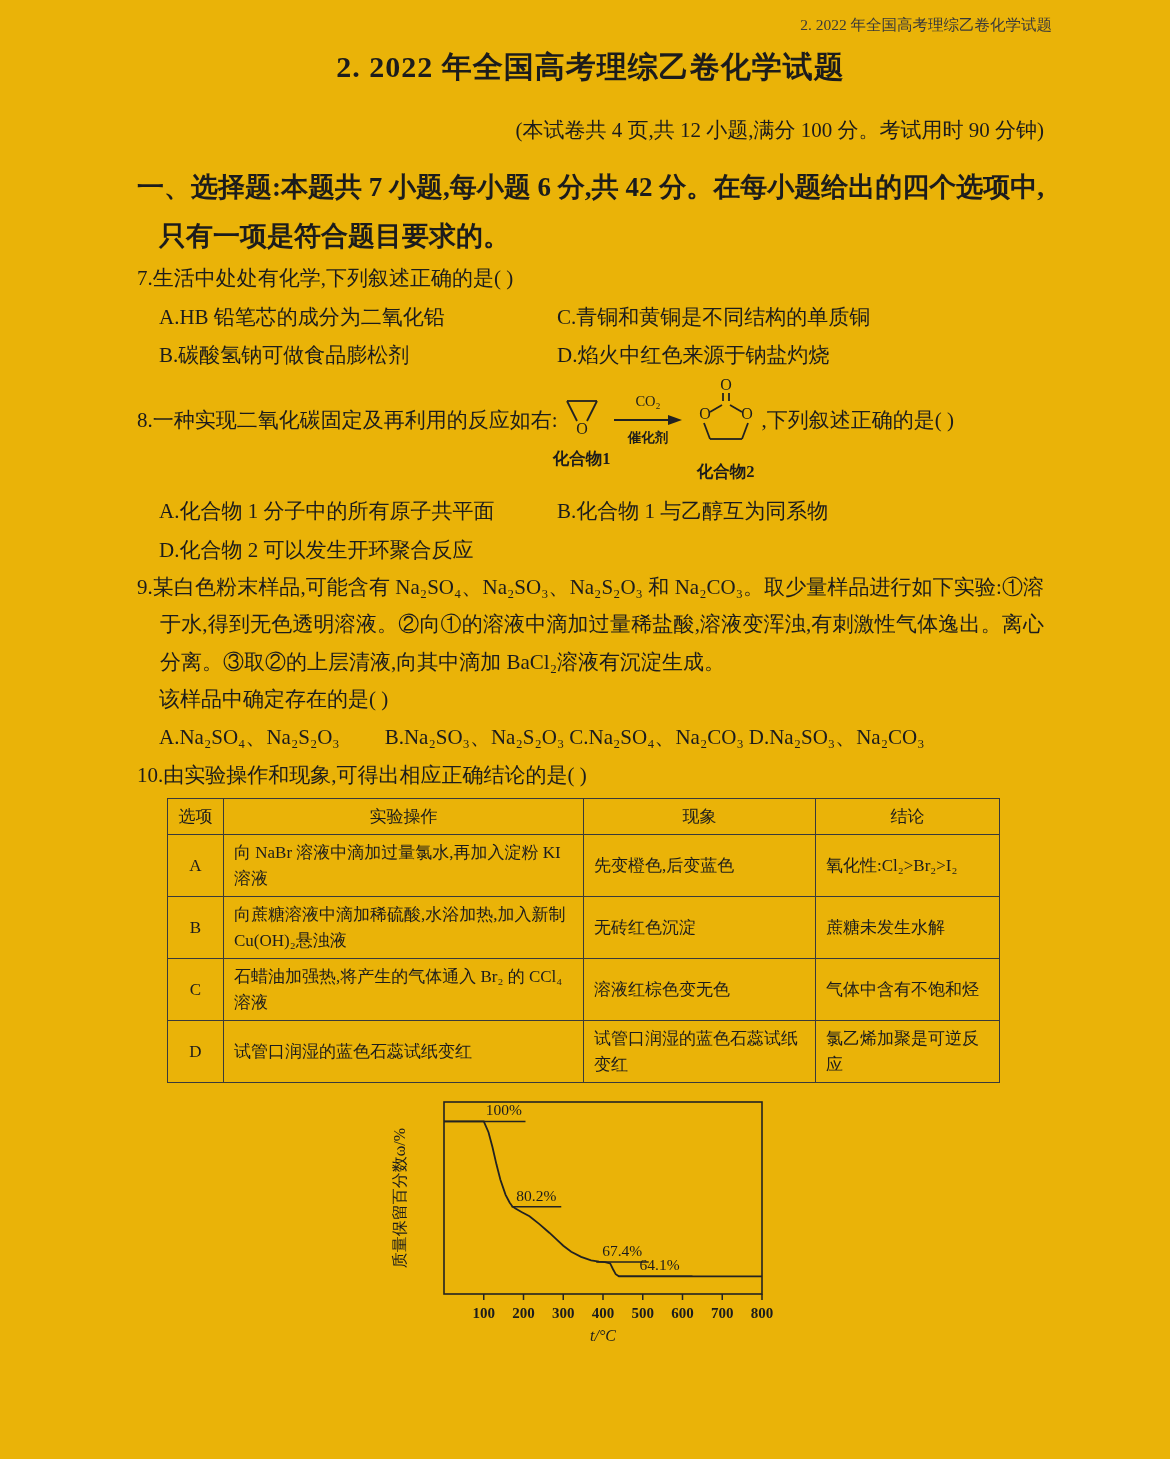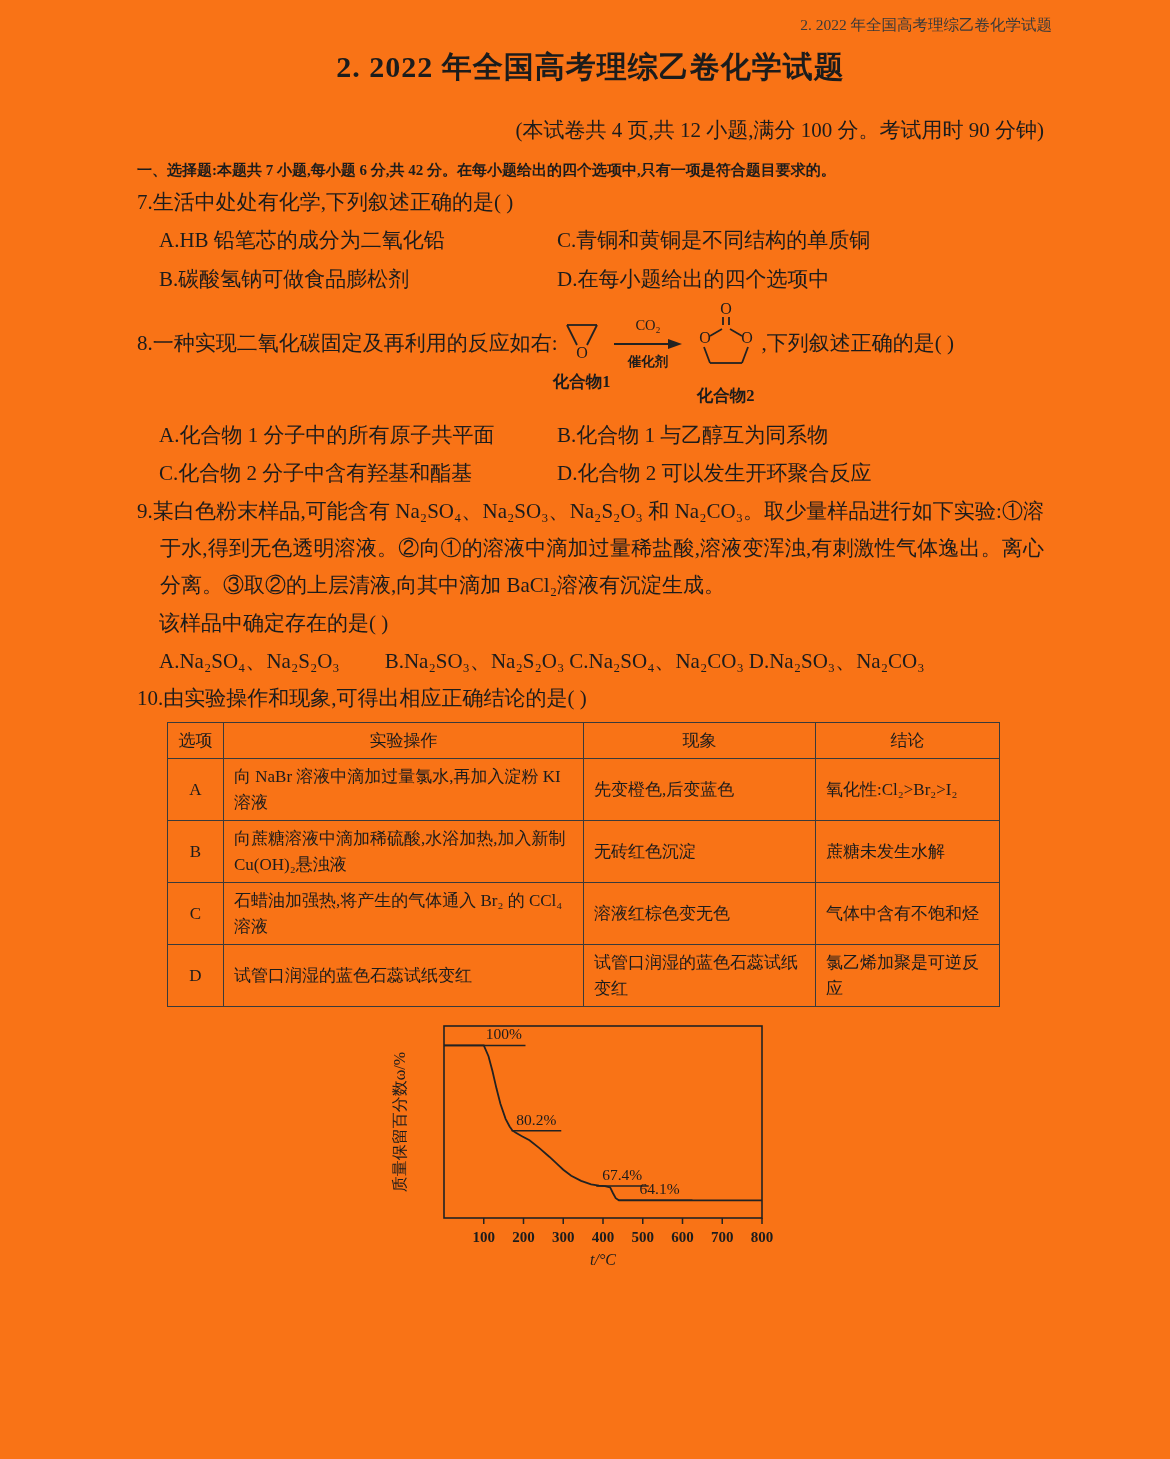--- a/index.html
+++ b/index.html
@@ -1,20 +1,20 @@
 <!DOCTYPE html>
 <html><head>
 <meta charset="utf-8">
 <style>
   html,body{margin:0;padding:0;background:#e8e8e6;}
   .page{
     position:relative;
     width:1170px;height:1459px;
     margin:0 auto;
-    background:#f97316;
+    background:#eab308;
     color:#1c1c1c;
     font-family:"Liberation Serif","DejaVu Serif",serif;
     font-size:21px;
     line-height:1.78;
     box-sizing:border-box;
     padding:14px 126px 0 137px;
     overflow:hidden;
   }
   .running-header{
     text-align:right;
@@ -31,22 +31,22 @@
     margin:10px 0 0 0;
     line-height:1.4;
   }
   .exam-subtitle{
     text-align:right;
     font-size:21px;
     margin-top:24px;
   }
   .section-heading{
     font-weight:bold;
-    font-size:15px;
-    margin-top:8px;
+    font-size:27px;
+    margin-top:14px;
     padding-left:22px;
     text-indent:-22px;
     text-align:justify;
     line-height:1.8;
   }
   .stem{text-align:justify;}
   .hang23{padding-left:23px;text-indent:-23px;}
   .hang30{padding-left:30px;text-indent:-30px;}
   .opts2{
     display:grid;
@@ -121,21 +121,21 @@
   <div class="exam-subtitle">(本试卷共 4 页,共 12 小题,满分 100 分。考试用时 90 分钟)</div>
 
   <div class="section-heading">一、选择题:本题共 7 小题,每小题 6 分,共 42 分。在每小题给出的四个选项中,只有一项是符合题目要求的。</div>
 
   <div>
     <div class="stem">7.生活中处处有化学,下列叙述正确的是( )</div>
     <div class="opts2">
       <span class="opt">A.HB 铅笔芯的成分为二氧化铅</span>
       <span class="opt">C.青铜和黄铜是不同结构的单质铜</span>
       <span class="opt">B.碳酸氢钠可做食品膨松剂</span>
-      <span class="opt">D.在每小题给出的四个选项中</span>
+      <span class="opt">D.焰火中红色来源于钠盐灼烧</span>
     </div>
   </div>
 
   <div>
     <div class="q8-row">
       <span>8.一种实现二氧化碳固定及再利用的反应如右:</span>
       <span class="cmpd">
         <svg class="struct" width="48" height="48" viewBox="0 0 48 48">
           <line x1="9" y1="11" x2="39" y2="11"></line>
           <line x1="9" y1="11" x2="19" y2="31"></line>
@@ -163,21 +163,20 @@
           <line x1="58" y1="47" x2="52" y2="63"></line>
           <line x1="20" y1="63" x2="52" y2="63"></line>
         </svg>
         <span class="cmpd-label">化合物2</span>
       </span>
       <span>,下列叙述正确的是( )</span>
     </div>
     <div class="opts2">
       <span class="opt">A.化合物 1 分子中的所有原子共平面</span>
       <span class="opt">B.化合物 1 与乙醇互为同系物</span>
-      <span class="opt">C.化合物 2 分子中含有羟基和酯基</span>
       <span class="opt">D.化合物 2 可以发生开环聚合反应</span>
     </div>
   </div>
 
   <div>
     <div class="stem hang23">9.某白色粉末样品,可能含有 Na₂SO₄、Na₂SO₃、Na₂S₂O₃ 和 Na₂CO₃。取少量样品进行如下实验:①溶于水,得到无色透明溶液。②向①的溶液中滴加过量稀盐酸,溶液变浑浊,有刺激性气体逸出。离心分离。③取②的上层清液,向其中滴加 BaCl₂溶液有沉淀生成。</div>
     <div class="q9-prompt">该样品中确定存在的是(  )</div>
     <div class="q9-opts">
       <span class="opt">A.Na₂SO₄、Na₂S₂O₃</span>
       <span class="opt">B.Na₂SO₃、Na₂S₂O₃</span>

